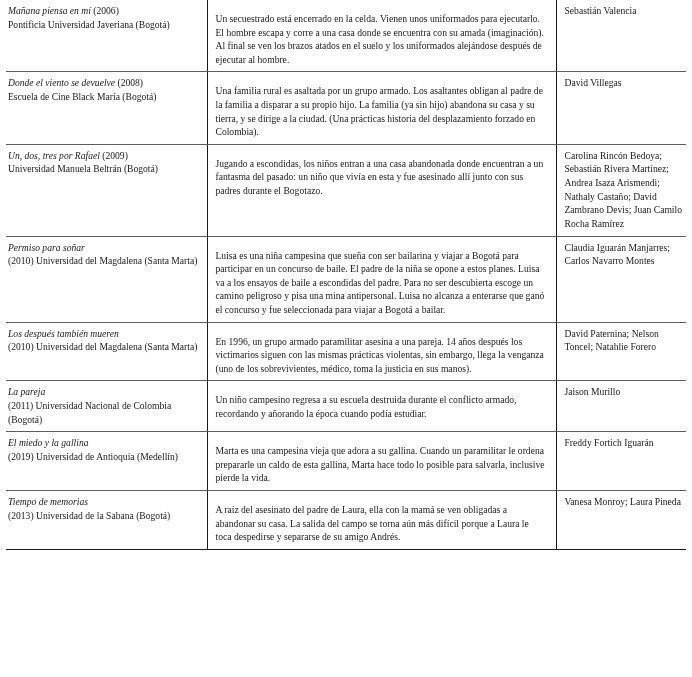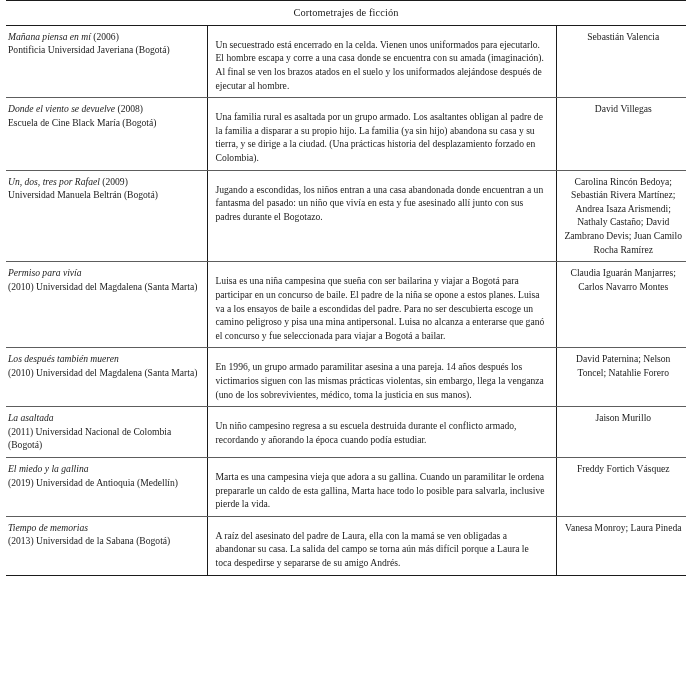--- a/index.html
+++ b/index.html
@@ -72,36 +72,33 @@
   .title-film {
     font-style: italic;
   }
   .title-rest {
     font-style: normal;
     margin-top: 40px;
   }
   .title-line { display: block; }
 
   .syn-text { display: block; text-align: left; margin-top: 8px; }
-  .real-text { display: block; text-align: center; }
+  .real-text { display: block; }
 </style>
 </head>
 <body>
 
 <div class="page">
   <table class="tbl">
     <colgroup>
       <col class="c-title">
       <col class="c-syn">
       <col class="c-real">
     </colgroup>
     <tbody id="tbody-root">
-      <tr class="caption-row">
-        <td colspan="3">Cortometrajes de ficción</td>
-      </tr>
     <tr class="data-row">
           <td><span class="title-film">Mañana piensa en mí</span><span class="title-rest"> (2006)</span><span class="title-line">Pontificia Universidad Javeriana (Bogotá)</span></td>
           <td class="col-sep cell-syn">
             <span class="syn-text">Un secuestrado está encerrado en la celda. Vienen unos uniformados para ejecutarlo. El hombre escapa y corre a una casa donde se encuentra con su amada (imaginación). Al final se ven los brazos atados en el suelo y los uniformados alejándose después de ejecutar al hombre.</span>
           </td>
           <td class="col-sep cell-real">
             <span class="real-text">Sebastián Valencia</span>
           </td>
         </tr>
         <tr class="data-row">
@@ -116,53 +113,53 @@
         <tr class="data-row">
           <td><span class="title-film">Un, dos, tres por Rafael</span><span class="title-rest"> (2009)</span><span class="title-line">Universidad Manuela Beltrán (Bogotá)</span></td>
           <td class="col-sep cell-syn">
             <span class="syn-text"> Jugando a escondidas, los niños entran a una casa abandonada donde encuentran a un fantasma del pasado: un niño que vivía en esta y fue asesinado allí junto con sus padres durante el Bogotazo.</span>
           </td>
           <td class="col-sep cell-real">
             <span class="real-text">Carolina Rincón Bedoya; Sebastián Rivera Martínez; Andrea Isaza Arismendi; Nathaly Castaño; David Zambrano Devis; Juan Camilo Rocha Ramírez</span>
           </td>
         </tr>
         <tr class="data-row">
-          <td><span class="title-film">Permiso para vivía</span><span class="title-rest"></span><span class="title-line">(2010) Universidad del Magdalena (Santa Marta)</span></td>
+          <td><span class="title-film">Permiso para soñar</span><span class="title-rest"></span><span class="title-line">(2010) Universidad del Magdalena (Santa Marta)</span></td>
           <td class="col-sep cell-syn">
             <span class="syn-text">Luisa es una niña campesina que sueña con ser bailarina y viajar a Bogotá para participar en un concurso de baile. El padre de la niña se opone a estos planes. Luisa va a los ensayos de baile a escondidas del padre. Para no ser descubierta escoge un camino peligroso y pisa una mina antipersonal. Luisa no alcanza a enterarse que ganó el concurso y fue seleccionada para viajar a Bogotá a bailar.</span>
           </td>
           <td class="col-sep cell-real">
             <span class="real-text">Claudia Iguarán Manjarres; Carlos Navarro Montes</span>
           </td>
         </tr>
         <tr class="data-row">
           <td><span class="title-film">Los después también mueren</span><span class="title-rest"></span><span class="title-line">(2010) Universidad del Magdalena (Santa Marta)</span></td>
           <td class="col-sep cell-syn">
             <span class="syn-text">En 1996, un grupo armado paramilitar asesina a una pareja. 14 años después los victimarios siguen con las mismas prácticas violentas, sin embargo, llega la venganza (uno de los sobrevivientes, médico, toma la justicia en sus manos).</span>
           </td>
           <td class="col-sep cell-real">
             <span class="real-text">David Paternina; Nelson Toncel; Natahlie Forero</span>
           </td>
         </tr>
         <tr class="data-row">
-          <td><span class="title-film">La asaltada</span><span class="title-rest"></span><span class="title-line">(2011) Universidad Nacional de Colombia (Bogotá)</span></td>
+          <td><span class="title-film">La pareja</span><span class="title-rest"></span><span class="title-line">(2011) Universidad Nacional de Colombia (Bogotá)</span></td>
           <td class="col-sep cell-syn">
             <span class="syn-text">Un niño campesino regresa a su escuela destruida durante el conflicto armado, recordando y añorando la época cuando podía estudiar.</span>
           </td>
           <td class="col-sep cell-real">
             <span class="real-text">Jaison Murillo</span>
           </td>
         </tr>
         <tr class="data-row">
           <td><span class="title-film">El miedo y la gallina</span><span class="title-rest"></span><span class="title-line">(2019) Universidad de Antioquia (Medellín)</span></td>
           <td class="col-sep cell-syn">
             <span class="syn-text">Marta es una campesina vieja que adora a su gallina. Cuando un paramilitar le ordena prepararle un caldo de esta gallina, Marta hace todo lo posible para salvarla, inclusive pierde la vida.</span>
           </td>
           <td class="col-sep cell-real">
-            <span class="real-text">Freddy Fortich Vásquez</span>
+            <span class="real-text">Freddy Fortich Iguarán</span>
           </td>
         </tr>
         <tr class="data-row">
           <td><span class="title-film">Tiempo de memorias</span><span class="title-rest"></span><span class="title-line">(2013) Universidad de la Sabana (Bogotá)</span></td>
           <td class="col-sep cell-syn">
             <span class="syn-text">A raíz del asesinato del padre de Laura, ella con la mamá se ven obligadas a abandonar su casa. La salida del campo se torna aún más difícil porque a Laura le toca despedirse y separarse de su amigo Andrés.</span>
           </td>
           <td class="col-sep cell-real">
             <span class="real-text">Vanesa Monroy; Laura Pineda</span>
           </td>

